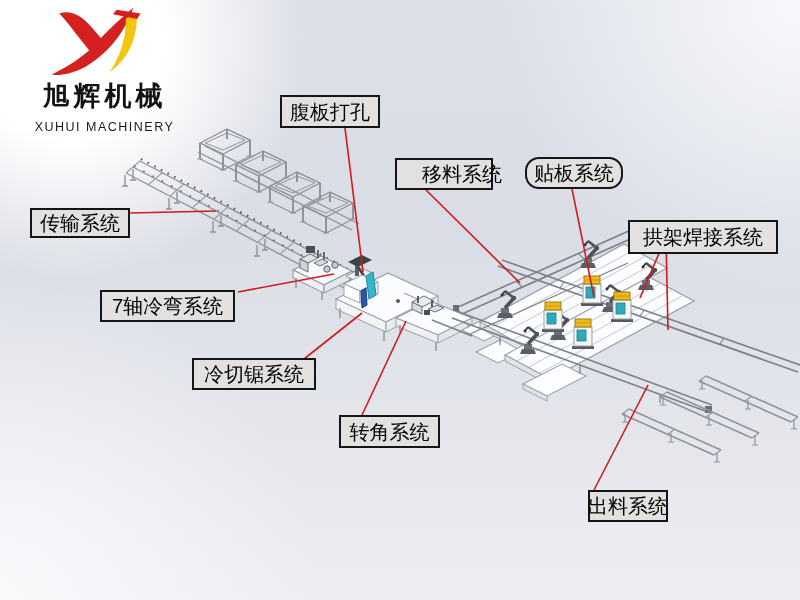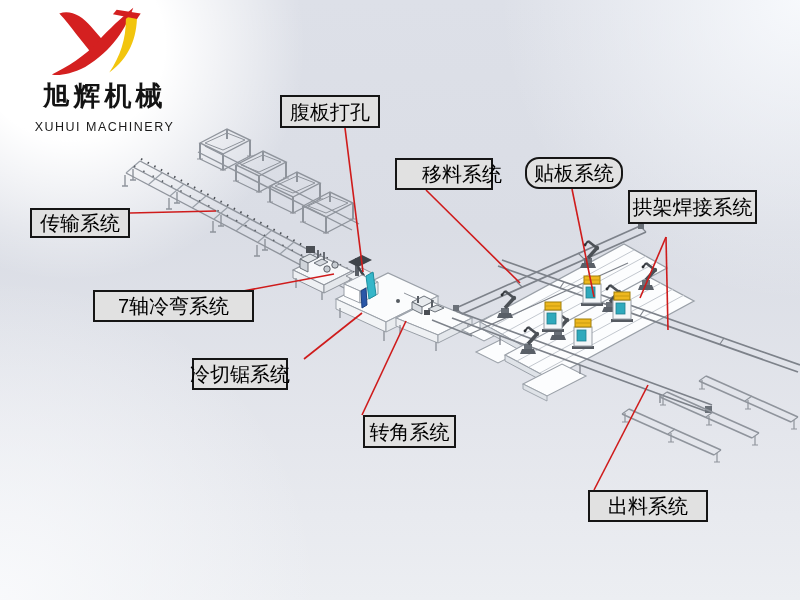--- a/index.html
+++ b/index.html
@@ -218,27 +218,27 @@
       <line x1="426" y1="190" x2="520" y2="283" stroke="#cf1b1b" stroke-width="1.6"></line>
       <line x1="572" y1="189" x2="594" y2="297" stroke="#cf1b1b" stroke-width="1.6"></line>
       <line x1="666" y1="237" x2="640" y2="298" stroke="#cf1b1b" stroke-width="1.6"></line>
       <line x1="666" y1="237" x2="668" y2="330" stroke="#cf1b1b" stroke-width="1.6"></line>
       <line x1="594" y1="490" x2="648" y2="385" stroke="#cf1b1b" stroke-width="1.6"></line>
     </svg>
 
   <div id="annotations">
       <div class="callout" style="left: 280px; top: 95px; width: 100px; height: 33px; background: rgb(225, 225, 225); border-color: rgb(21, 21, 21);">腹板打孔</div>
       <div class="callout" style="left: 30px; top: 208px; width: 100px; height: 30px; background: rgb(225, 225, 225); border-color: rgb(21, 21, 21);">传输系统</div>
-      <div class="callout" style="left: 93px; top: 290px; width: 161px; height: 32px; background: rgb(225, 225, 225); border-color: rgb(21, 21, 21);">7轴冷弯系统</div>
-      <div class="callout" style="left: 192px; top: 358px; width: 96px; height: 32px; background: rgb(225, 225, 225); border-color: rgb(21, 21, 21);">冷切锯系统</div>
-      <div class="callout" style="left: 363px; top: 415px; width: 93px; height: 33px; background: rgb(225, 225, 225); border-color: rgb(21, 21, 21);">转角系统</div>
+      <div class="callout" style="left: 100px; top: 290px; width: 135px; height: 32px; background: rgb(225, 225, 225); border-color: rgb(21, 21, 21);">7轴冷弯系统</div>
+      <div class="callout" style="left: 192px; top: 358px; width: 124px; height: 32px; background: rgb(225, 225, 225); border-color: rgb(21, 21, 21);">冷切锯系统</div>
+      <div class="callout" style="left: 339px; top: 415px; width: 101px; height: 33px; background: rgb(225, 225, 225); border-color: rgb(21, 21, 21);">转角系统</div>
       <div class="callout" style="left: 395px; top: 158px; width: 98px; height: 32px; background: rgb(225, 225, 225); border-color: rgb(21, 21, 21); padding-left: 36px;">移料系统</div>
       <div class="callout" style="left: 525px; top: 157px; width: 98px; height: 32px; background: rgb(225, 225, 225); border-color: rgb(21, 21, 21); border-radius: 14px;">贴板系统</div>
-      <div class="callout" style="left: 628px; top: 190px; width: 129px; height: 34px; background: rgb(225, 225, 225); border-color: rgb(21, 21, 21);">拱架焊接系统</div>
-      <div class="callout" style="left: 588px; top: 490px; width: 120px; height: 32px; background: rgb(225, 225, 225); border-color: rgb(21, 21, 21);">出料系统</div>
+      <div class="callout" style="left: 628px; top: 220px; width: 150px; height: 34px; background: rgb(225, 225, 225); border-color: rgb(21, 21, 21);">拱架焊接系统</div>
+      <div class="callout" style="left: 588px; top: 490px; width: 80px; height: 32px; background: rgb(225, 225, 225); border-color: rgb(21, 21, 21);">出料系统</div>
     </div>
 
   <div class="logo">
     <svg class="mark" viewBox="0 0 120 80">
       <path d="M16,8 C28,4 40,10 50,22 L64,38 L50,50 L34,30 C28,22 22,14 16,8 Z" fill="#d42020"></path>
       <path d="M96,2 C88,24 74,48 44,66 C28,74 14,76 8,74 C24,66 44,54 58,38 C70,25 84,12 96,2 Z" fill="#d42020"></path>
       <path d="M100,10 C100,34 92,56 70,72 C82,54 88,36 88,14 C92,10 96,10 100,10 Z" fill="#f2c50e"></path>
       <path d="M78,4 L104,8 L100,14 L74,9 Z" fill="#d42020"></path>
     </svg>
     <div class="cn">旭辉机械</div>

